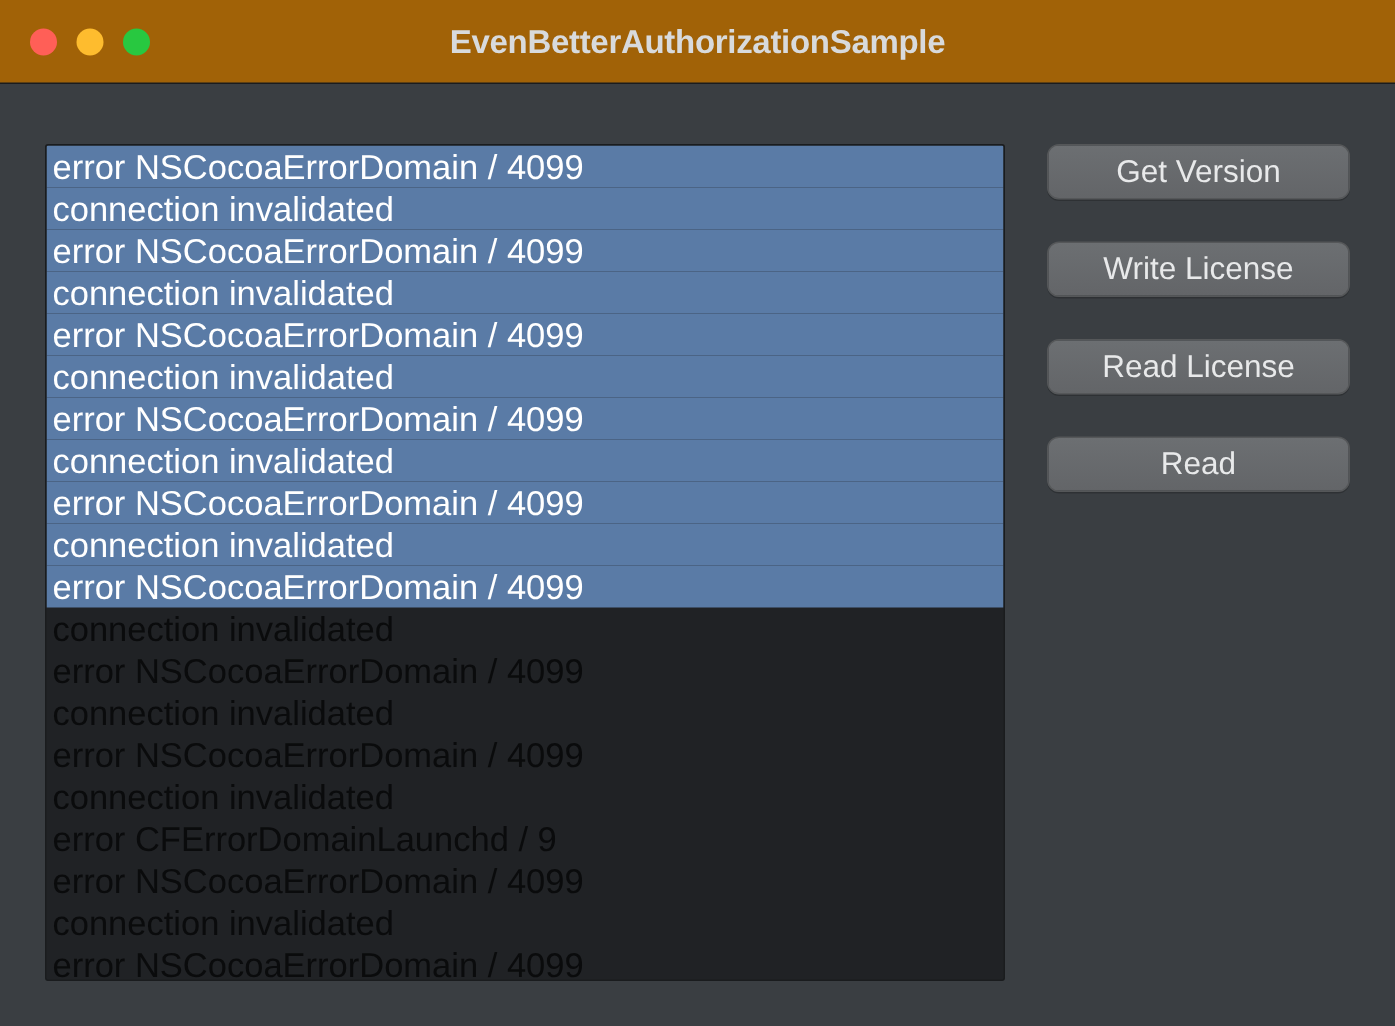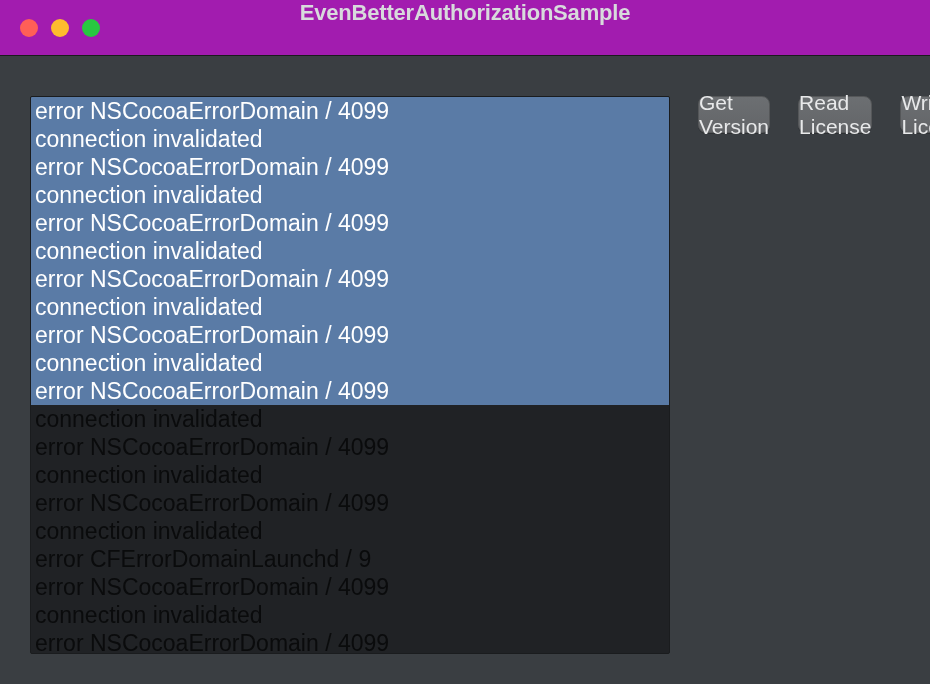--- a/index.html
+++ b/index.html
@@ -9,23 +9,23 @@
     }
     body {
       width: 930px;
       height: 684px;
       background: #3a3e42;
       font-family: -apple-system, BlinkMacSystemFont, "Helvetica Neue", Arial, sans-serif;
       overflow: hidden;
     }
     .titlebar {
       height: 56px;
-      background: #a21caf;
+      background: #a16207;
       display: flex;
-      align-items: flex-start;
+      align-items: center;
       position: relative;
       border-bottom: 1px solid #1a1c1e;
     }
     .traffic-lights {
       display: flex;
       gap: 13px;
       position: absolute;
       left: 20px;
       top: 50%;
       transform: translateY(-50%);
@@ -70,21 +70,21 @@
       background: #5a7ba6;
       color: #ffffff;
     }
     .log-line.notselected {
       background: transparent;
       color: #0a0b0c;
     }
     .sidebar {
       width: 202px;
       display: flex;
-      flex-direction: row;
+      flex-direction: column;
       gap: 28px;
     }
     .spacer {
       flex: 1;
     }
     .btn {
       height: 37px;
       background: #6c6e72;
       background: linear-gradient(#6c6f72, #636568);
       border: 1px solid #555759;
@@ -129,18 +129,18 @@
       <div class="log-line notselected">connection invalidated</div>
       <div class="log-line notselected">error NSCocoaErrorDomain / 4099</div>
       <div class="log-line notselected">connection invalidated</div>
       <div class="log-line notselected">error CFErrorDomainLaunchd / 9</div>
       <div class="log-line notselected">error NSCocoaErrorDomain / 4099</div>
       <div class="log-line notselected">connection invalidated</div>
       <div class="log-line notselected">error NSCocoaErrorDomain / 4099</div>
     </div>
   <div class="sidebar">
     <div class="btn">Get Version</div>
+    <div class="btn">Write License</div>
     <div class="btn">Read License</div>
-    <div class="btn">Write License</div>
     <div class="btn">Read</div>
     <div class="spacer"></div>
   </div>
 </div>
 
 </body></html>

